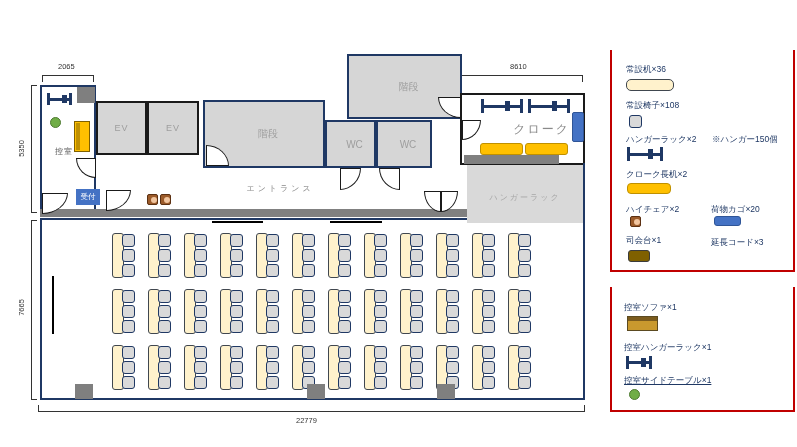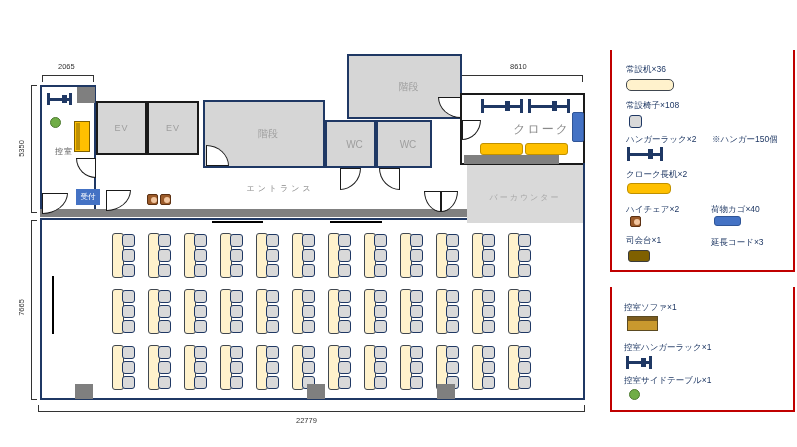--- a/index.html
+++ b/index.html
@@ -158,21 +158,21 @@
       <i class="end-r"></i>
       <i class="mid"></i>
     </div>
   <div class="abs basket-v"></div>
   <div class="cloak-desk" style="left:480px;"></div>
   <div class="cloak-desk" style="left:525px;"></div>
   <div class="abs cloak-strip"></div>
 
   <div class="abs bar"></div>
   <div class="abs rightwall"></div>
-  <div class="abs lbl-bar">バーカウンター</div>
+  <div class="abs lbl-bar">ハンガーラック</div>
 
   <div class="abs badge">受付</div>
   <div class="hichair" style="left:147px; top:194px;">
       <i></i>
     </div>
   <div class="hichair" style="left:160px; top:194px;">
       <i></i>
     </div>
 
   <div class="arc br" style="left:42px; top:193px; width:26px; height:21px;"></div>
@@ -421,21 +421,21 @@
     <div class="li-text" style="left:100px; top:84px;">※ハンガー150個</div>
     <div class="rack" style="left:15px; top:97px; width:36px; height:14px;">
         <i class="bar-h"></i>
         <i class="end-l"></i>
         <i class="end-r"></i>
         <i class="mid"></i>
       </div>
     <div class="li-text" style="left:14px; top:119px;">クローク長机×2</div>
     <div class="ico-cloakdesk" style="left:15px; top:133px;"></div>
     <div class="li-text" style="left:14px; top:154px;">ハイチェア×2</div>
-    <div class="li-text" style="left:99px; top:154px;">荷物カゴ×40</div>
+    <div class="li-text" style="left:99px; top:154px;">荷物カゴ×20</div>
     <div class="hichair" style="left:18px; top:166px;">
         <i></i>
       </div>
     <div class="ico-basket" style="left:102px; top:166px;"></div>
     <div class="li-text" style="left:14px; top:185px;">司会台×1</div>
     <div class="li-text" style="left:99px; top:187px;">延長コード×3</div>
     <div class="ico-mc" style="left:16px; top:200px;"></div>
   </div>
 
   <div class="legend" style="top:287px; height:125px;">
@@ -443,17 +443,17 @@
     <div class="ico-sofa" style="left:15px; top:29px;">
         <i></i>
       </div>
     <div class="li-text" style="left:12px; top:55px;">控室ハンガーラック×1</div>
     <div class="rack" style="left:14px; top:69px; width:26px; height:13px;">
         <i class="bar-h"></i>
         <i class="end-l"></i>
         <i class="end-r"></i>
         <i class="mid"></i>
       </div>
-    <div class="li-text" style="left:12px; top:88px;">控室サイドテーブル×1</div>
+    <div class="li-text" style="left:12px; top:88px;text-decoration:underline;">控室サイドテーブル×1</div>
     <div class="green-dot" style="position:absolute; left:17px; top:102px;"></div>
   </div>
 
 </div>
 
 </body></html>

